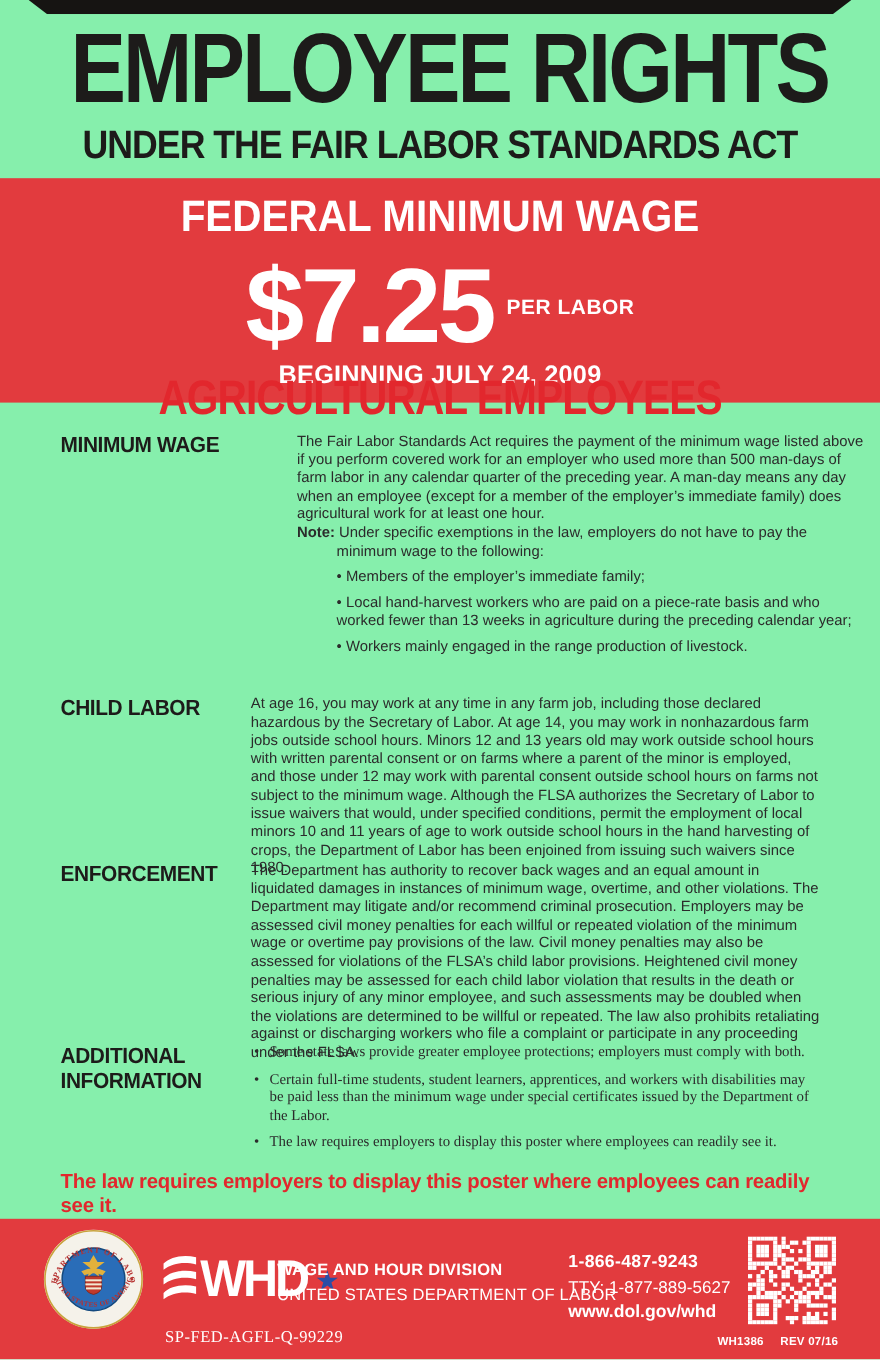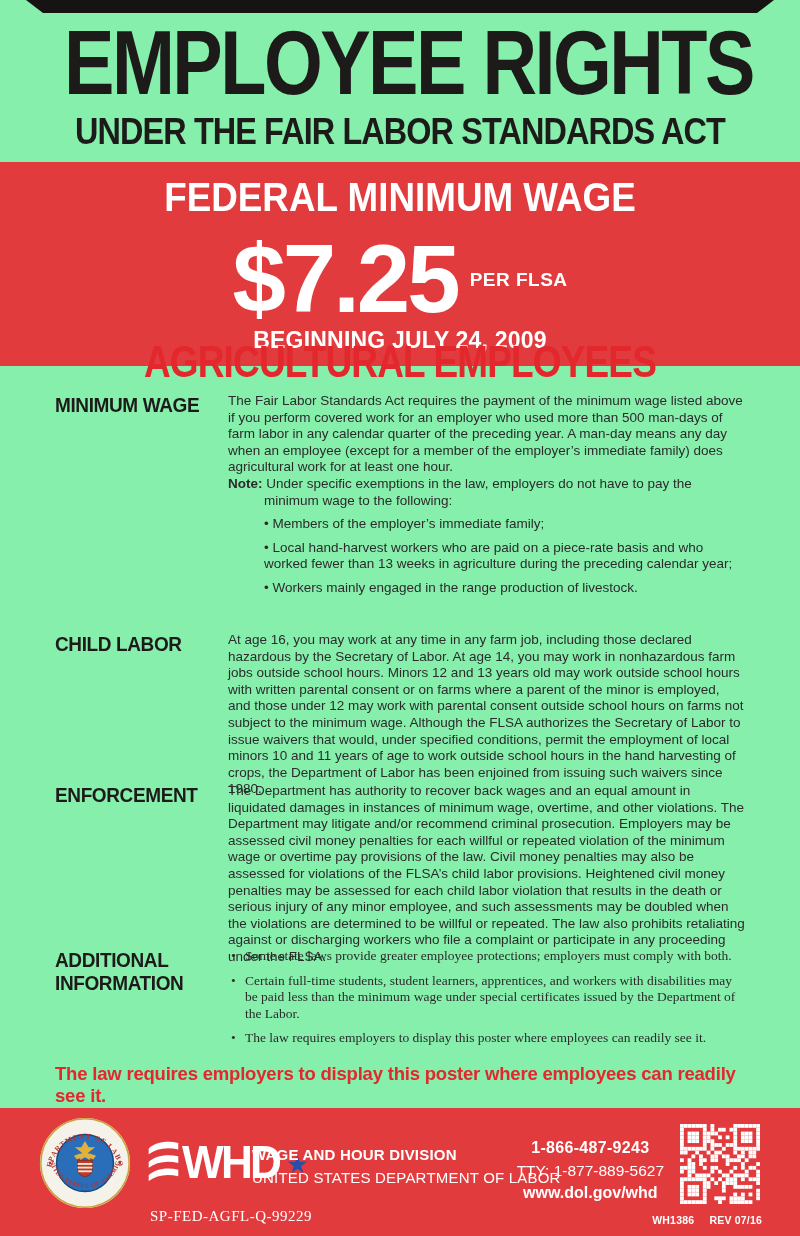--- a/index.html
+++ b/index.html
@@ -49,21 +49,21 @@
   
   .footer{position:absolute;top:1108px;left:0;width:800px;height:128px;background:#e23b3e;color:#fff;}
   .seal{position:absolute;left:39px;top:9px;width:92px;height:92px;}
   .whd-logo{position:absolute;left:146px;top:30px;display:flex;align-items:center;}
   .whd-stripes{width:34px;height:42px;margin-right:2px;}
   .whd-text{font-size:47px;font-weight:bold;letter-spacing:-3px;color:#fff;line-height:1;transform:scaleX(.94);transform-origin:left center;}
   .whd-star{color:#2b4ea5;font-size:25px;margin-left:1px;position:relative;top:3px;}
   .division{position:absolute;left:252px;top:36px;line-height:1.5;letter-spacing:.2px;}
   .division .d1{font-size:15px;font-weight:bold;}
   .division .d2{font-size:15px;}
-  .contact{position:absolute;right:136px;top:29px;text-align:center;line-height:1.42;}
+  .contact{position:absolute;right:136px;top:29px;text-align:left;line-height:1.42;}
   .contact .c1{font-size:16px;font-weight:bold;letter-spacing:.3px;}
   .contact .c2{font-size:15.5px;}
   .contact .c3{font-size:16px;font-weight:bold;}
   .contact a{color:#fff;text-decoration:none;}
   .qr{position:absolute;right:40px;top:16px;width:80px;height:80px;}
   .form-code{position:absolute;left:150px;bottom:11px;font-family:"Liberation Serif", serif;font-size:15px;letter-spacing:.5px;}
   .form-meta{position:absolute;right:38px;bottom:10px;font-size:10.5px;font-weight:bold;letter-spacing:.2px;}
   .form-meta span{margin-left:12px;}
 </style>
 </head>
@@ -73,28 +73,28 @@
 
   <div class="ribbon"></div>
 
   <div class="title">EMPLOYEE RIGHTS</div>
   <div class="subtitle">UNDER THE FAIR LABOR STANDARDS ACT</div>
 
   <div class="band">
     <div class="band-heading">FEDERAL MINIMUM WAGE</div>
     <div class="amount-row">
       <span class="amount">$7.25</span>
-      <span class="per-hour">PER FLSA</span>
+      <span class="per-hour">PER LABOR</span>
     </div>
     <div class="beginning">BEGINNING JULY 24, 2009</div>
   </div>
 
   <div class="ag-heading">AGRICULTURAL EMPLOYEES</div>
 
-  <div class="section" style="top:393px;">
+  <div class="section" style="top:393px;gap:42px;">
     <div class="sec-label">MINIMUM WAGE</div>
     <div class="sec-body">
       <p>The Fair Labor Standards Act requires the payment of the minimum wage listed above if you perform covered work for an employer who used more than 500 man-days of farm labor in any calendar quarter of the preceding year. A man-day means any day when an employee (except for a member of the employer’s immediate family) does agricultural work for at least one hour.</p>
       <p class="note"><b>Note:</b> <span>Under specific exemptions in the law, employers do not have to pay the minimum wage to the following:</span></p>
       <div class="note-bullets">
         <div class="nb">Members of the employer’s immediate family;</div>
         <div class="nb">Local hand-harvest workers who are paid on a piece-rate basis and who worked fewer than 13 weeks in agriculture during the preceding calendar year;</div>
         <div class="nb">Workers mainly engaged in the range production of livestock.</div>
       </div>
     </div>

